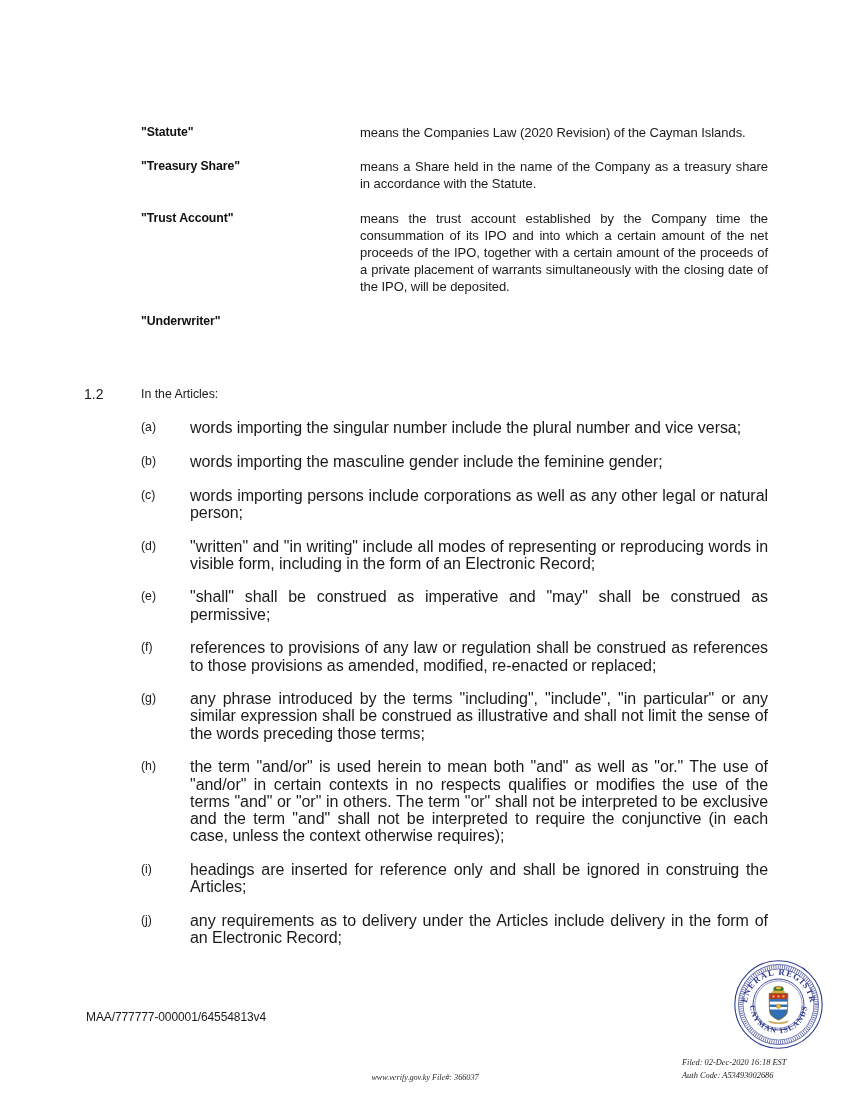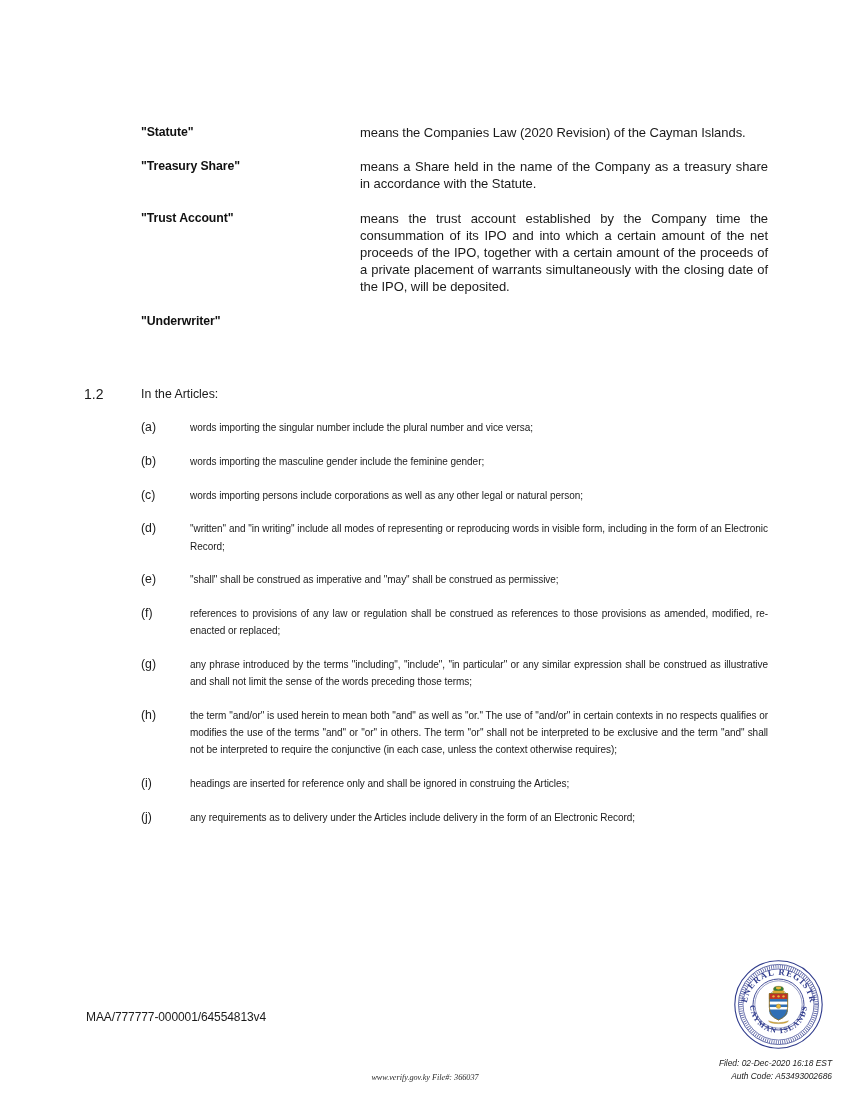--- a/index.html
+++ b/index.html
@@ -88,21 +88,21 @@
   }
   .sub-marker {
     width: 49px;
     flex: 0 0 49px;
     font-size: 12.3px;
     line-height: 17.2px;
   }
   .sub-text {
     flex: 1 1 auto;
     width: 578px;
-    font-size: 10px;
+    font-size: 16px;
     line-height: 17.2px;
     text-align: justify;
     text-justify: inter-word;
     letter-spacing: -0.05px;
   }
 
   
   .doc-ref {
     position: absolute;
     left: 86px;
@@ -120,22 +120,22 @@
     text-align: center;
     font-family: "Liberation Serif", serif;
     font-style: italic;
     font-size: 8.2px;
     color: #2b2b2b;
   }
   .filing-stamp {
     position: absolute;
     right: 18px;
     top: 1057px;
-    text-align: right;
-    font-family: Liberation Sans, sans-serif;
+    text-align: left;
+    font-family: Liberation Serif, serif;
     font-style: italic;
     font-size: 8.4px;
     line-height: 12.6px;
     color: #1b1b1b;
     width: 150px;
   }
 
   
   .seal {
     position: absolute;

